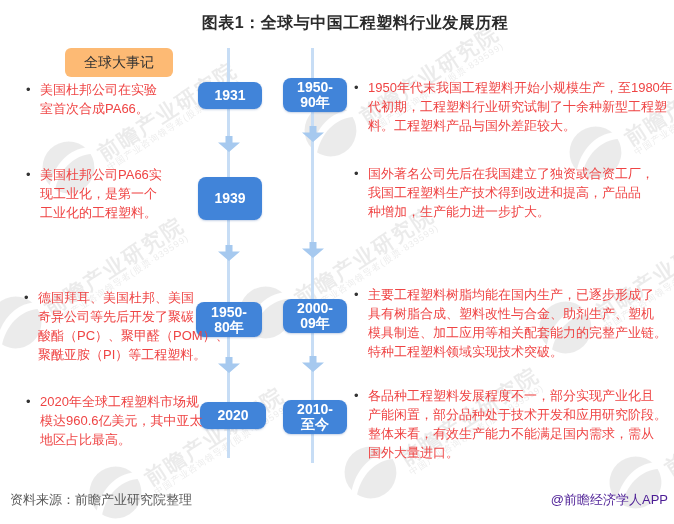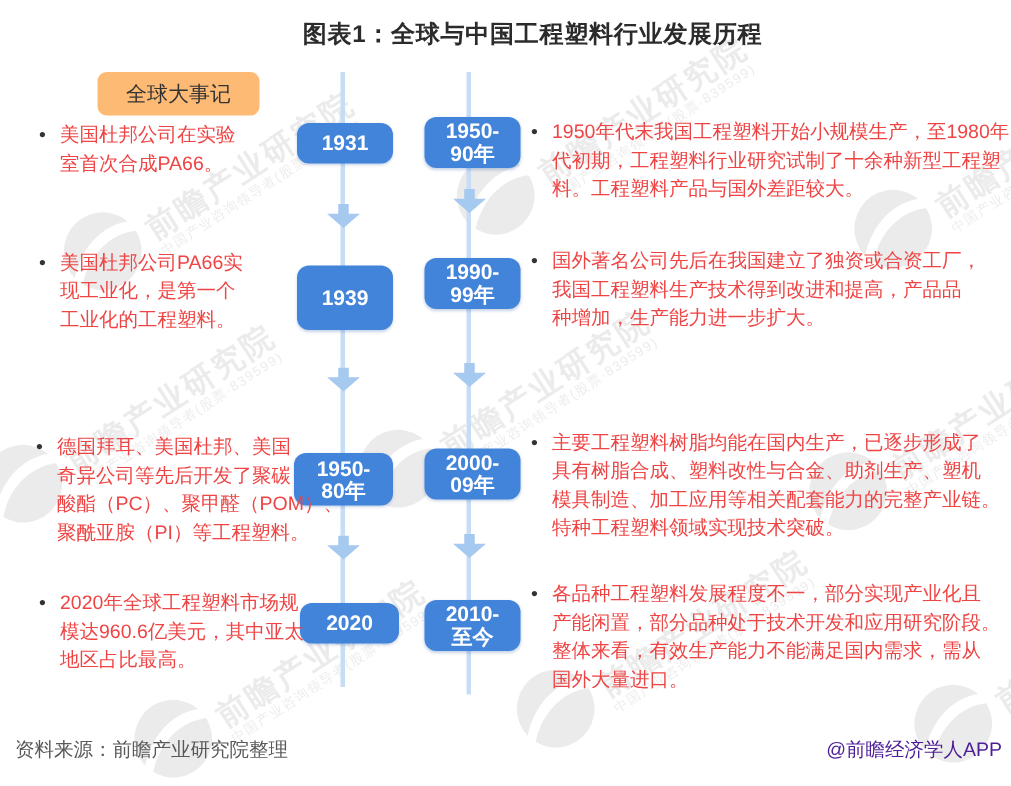--- a/index.html
+++ b/index.html
@@ -161,22 +161,20 @@
         <path fill="#a6c9ef" d="M7.5 0 h7 v6.5 H22 L11 16 0 6.5 h7.5 Z"></path>
       </svg>
     <svg class="arrow" style="left:302px;top:356px;" viewBox="0 0 22 16">
         <path fill="#a6c9ef" d="M7.5 0 h7 v6.5 H22 L11 16 0 6.5 h7.5 Z"></path>
       </svg>
 
     <div class="period" style="left:198px;top:82px;width:64px;height:27px;">1931</div>
     <div class="period" style="left:283px;top:78px;width:64px;height:34px;">1950-
 90年</div>
     <div class="period" style="left:198px;top:177px;width:64px;height:43px;">1939</div>
-    <div class="period" style="left:283px;top:172px;width:64px;height:34px;">1990-
-99年</div>
     <div class="period" style="left:196px;top:302px;width:66px;height:35px;">1950-
 80年</div>
     <div class="period" style="left:283px;top:299px;width:64px;height:34px;">2000-
 09年</div>
     <div class="period" style="left:200px;top:402px;width:66px;height:27px;">2020</div>
     <div class="period" style="left:283px;top:400px;width:64px;height:34px;">2010-
 至今</div>
 
     <div class="event" style="left:26px;top:80px;">
       <span class="bullet">•</span>

